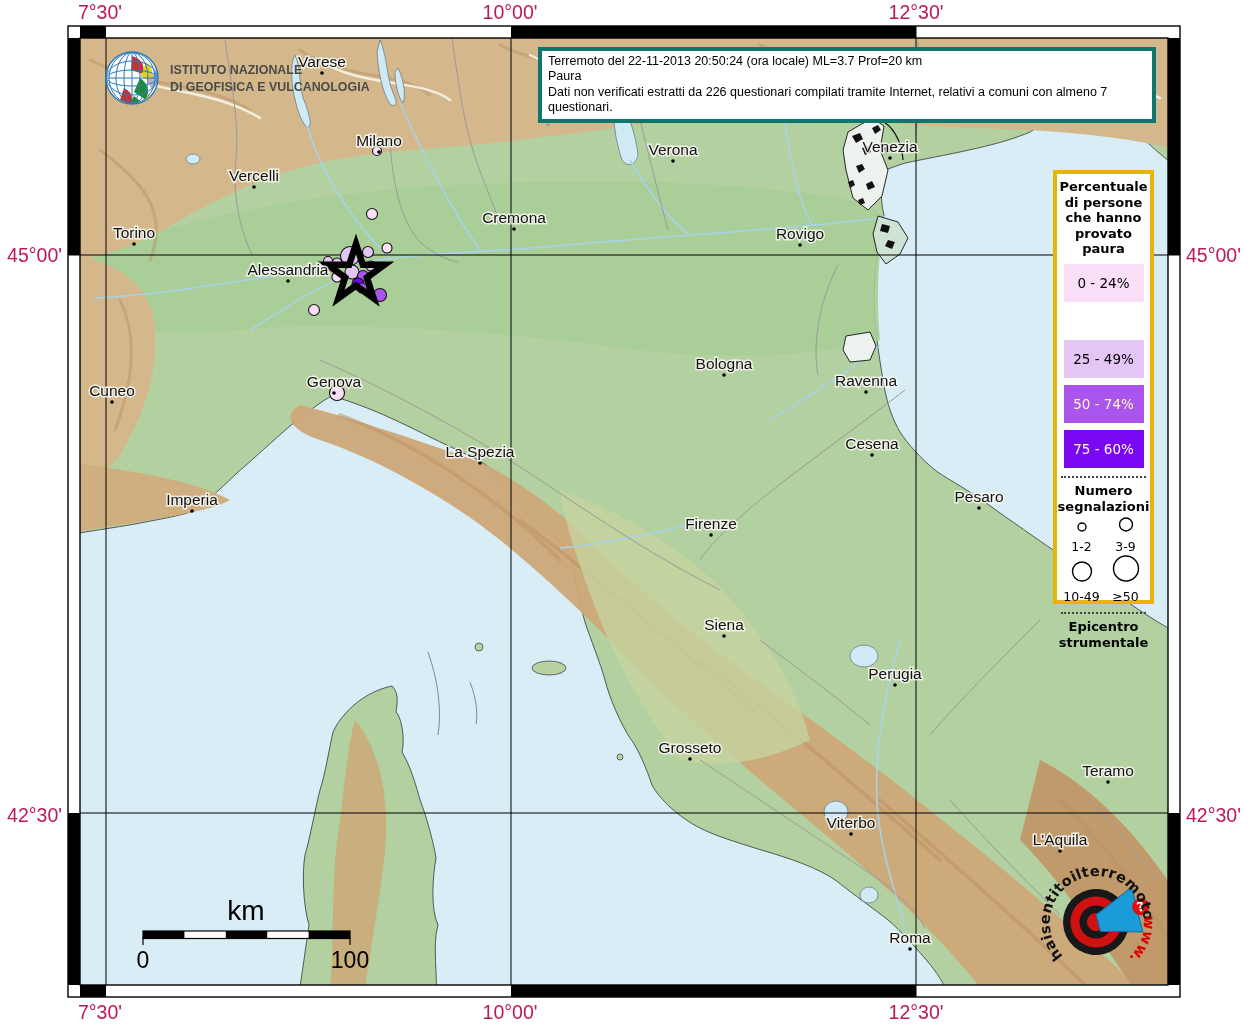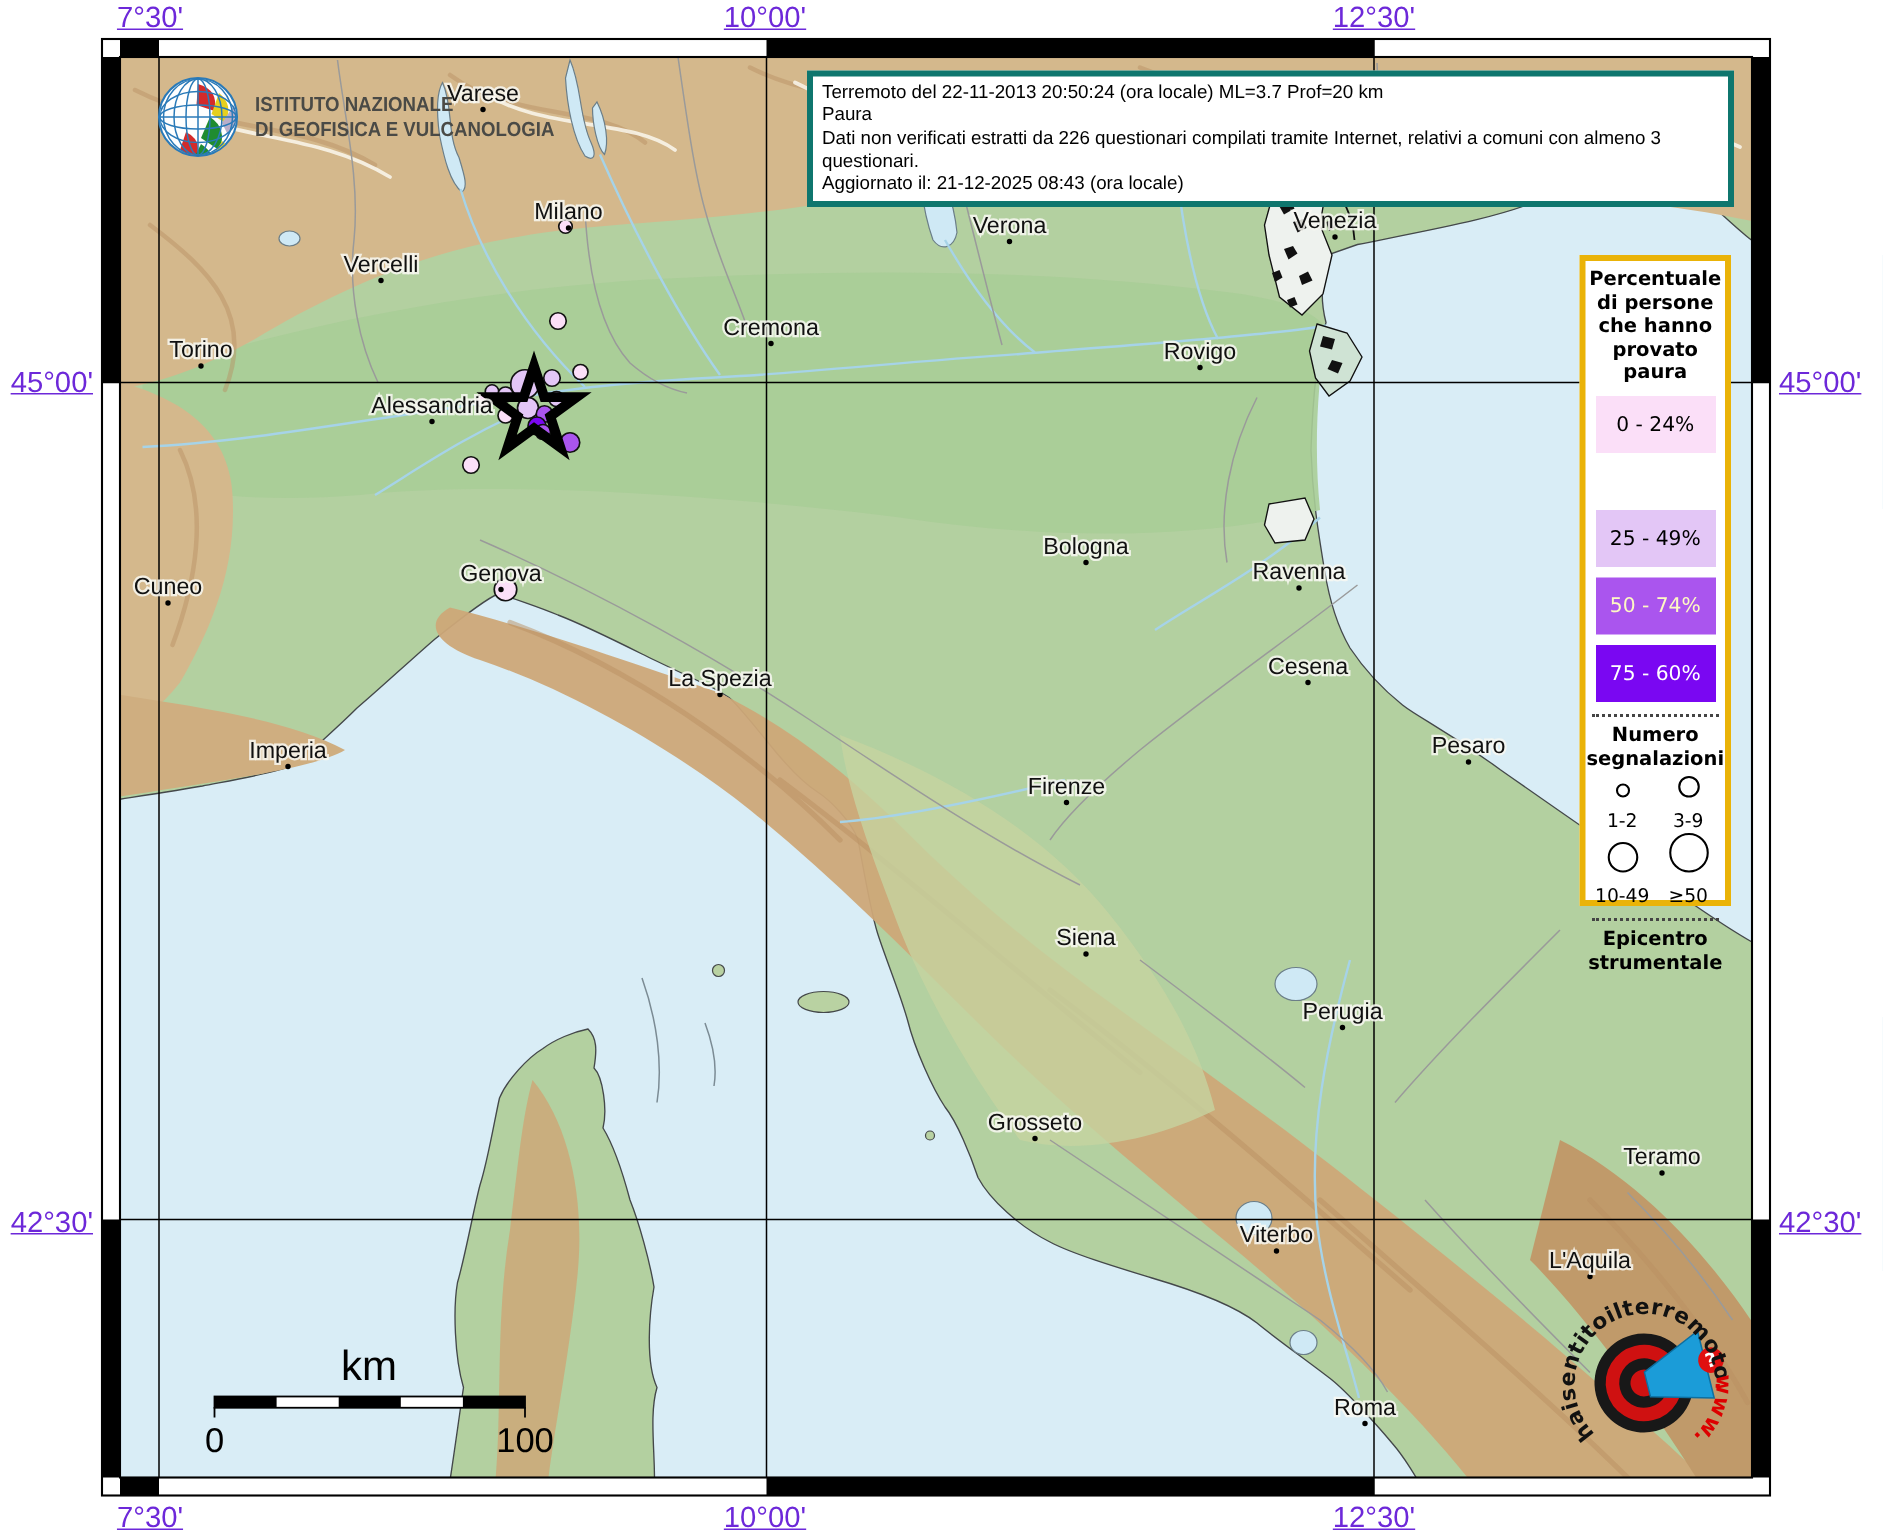--- a/index.html
+++ b/index.html
@@ -1,18 +1,18 @@
 <!DOCTYPE html>
 <html><head>
 <meta charset="utf-8">
 <style>
   html,body{margin:0;padding:0;background:#fff;width:1255px;height:1024px;overflow:hidden;}
   #stage{position:relative;width:1255px;height:1024px;font-family:"Liberation Sans",sans-serif;}
   svg text{user-select:none;}
-  .coordlabel{position:absolute;font-size:19.5px;color:#6d28d9;white-space:nowrap;text-decoration:underline;}
+  .coordlabel{position:absolute;font-size:19.5px;color:#be185d;white-space:nowrap;}
   .coordlabel.ctr{transform:translateX(-50%);}
   .coordlabel.rgt{text-align:right;width:60px;}
   
   #titlebox{position:absolute;left:538px;top:47px;width:618px;box-sizing:border-box;
     background:#fff;border:4px solid #0f766e;padding:3px 6px 4px 6px;
     font-size:12.5px;line-height:15.3px;color:#000;}
   
   #legend{position:absolute;left:1053px;top:170px;width:101px;height:434px;box-sizing:border-box;
     background:#fff;border:4px solid #eab308;font-family:"DejaVu Sans",sans-serif;
     display:flex;flex-direction:column;align-items:center;}
@@ -347,22 +347,21 @@
   <div class="coordlabel ctr" style="left:510px;top:1001px;">10°00'</div>
   <div class="coordlabel ctr" style="left:916px;top:1001px;">12°30'</div>
   <div class="coordlabel rgt" style="left:2px;top:244px;">45°00'</div>
   <div class="coordlabel rgt" style="left:2px;top:804px;">42°30'</div>
   <div class="coordlabel" style="left:1186px;top:244px;">45°00'</div>
   <div class="coordlabel" style="left:1186px;top:804px;">42°30'</div>
 
   <div id="titlebox">
     <div>Terremoto del 22-11-2013 20:50:24 (ora locale) ML=3.7 Prof=20 km</div>
     <div>Paura</div>
-    <div>Dati non verificati estratti da 226 questionari compilati tramite Internet, relativi a comuni con almeno 3 questionari.</div>
-    <div>Aggiornato il: 21-12-2025 08:43 (ora locale)</div>
+    <div>Dati non verificati estratti da 226 questionari compilati tramite Internet, relativi a comuni con almeno 7 questionari.</div>
   </div>
 
   <div id="legend">
     <div class="leg-title" id="fear-title">
         <div>Percentuale</div>
         <div>di persone</div>
         <div>che hanno</div>
         <div>provato</div>
         <div>paura</div>
       </div>

